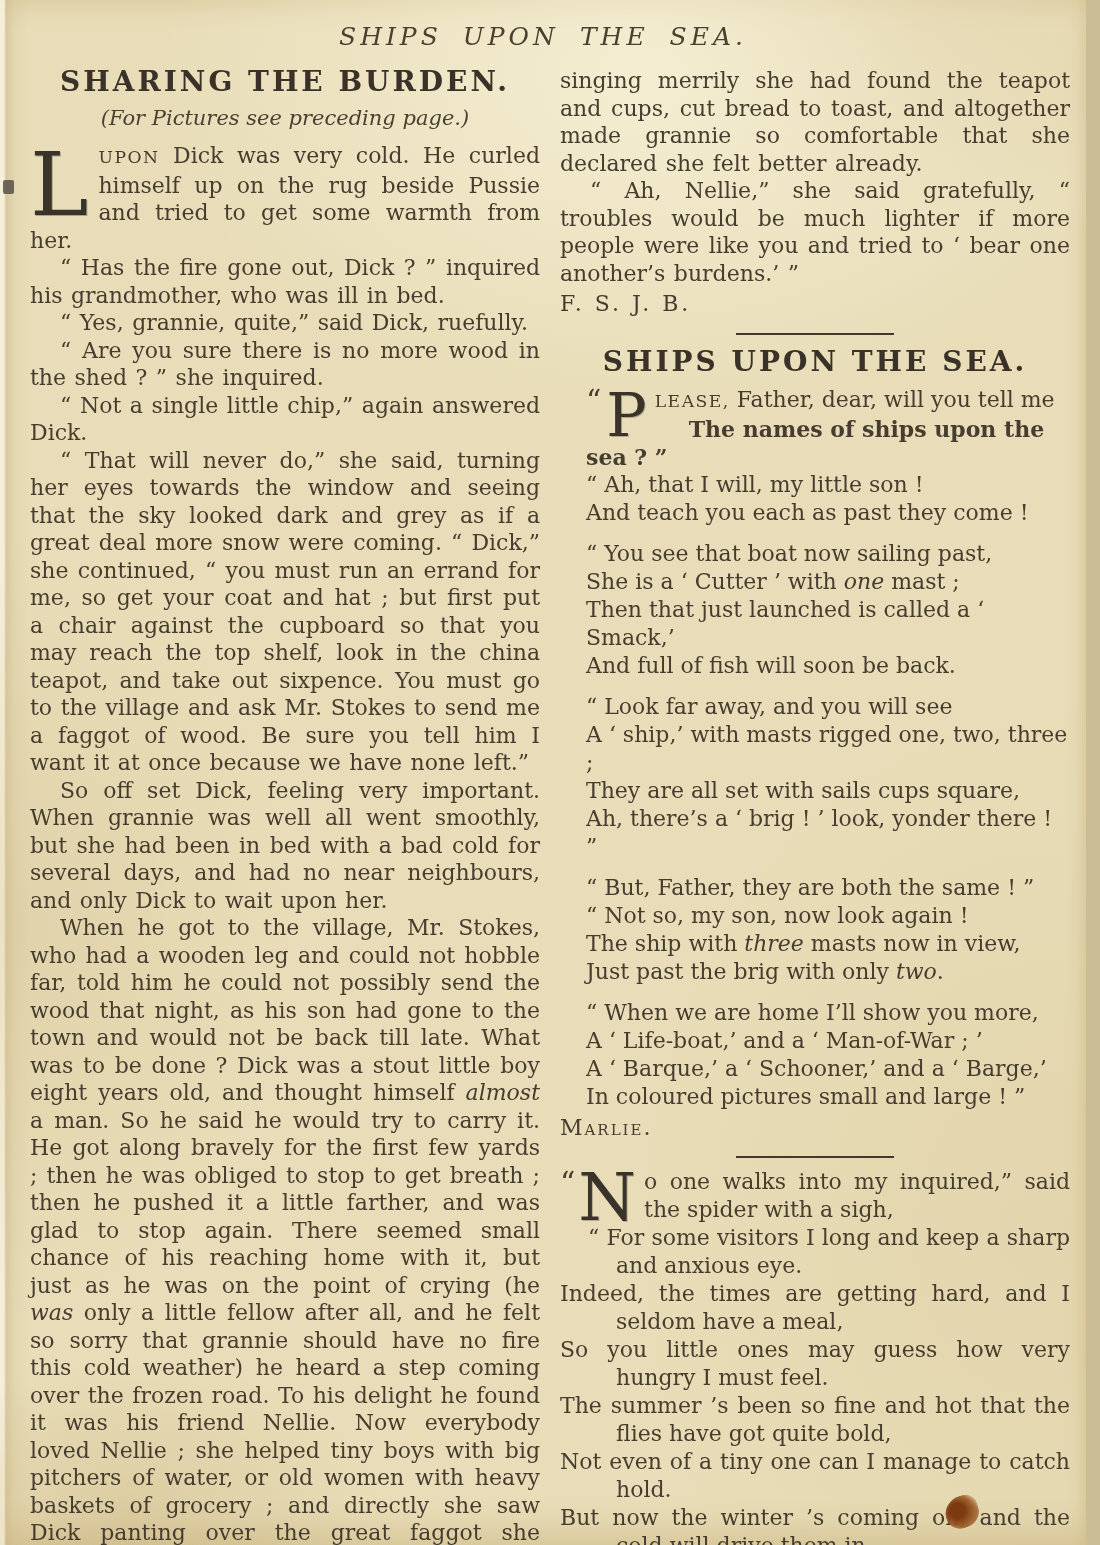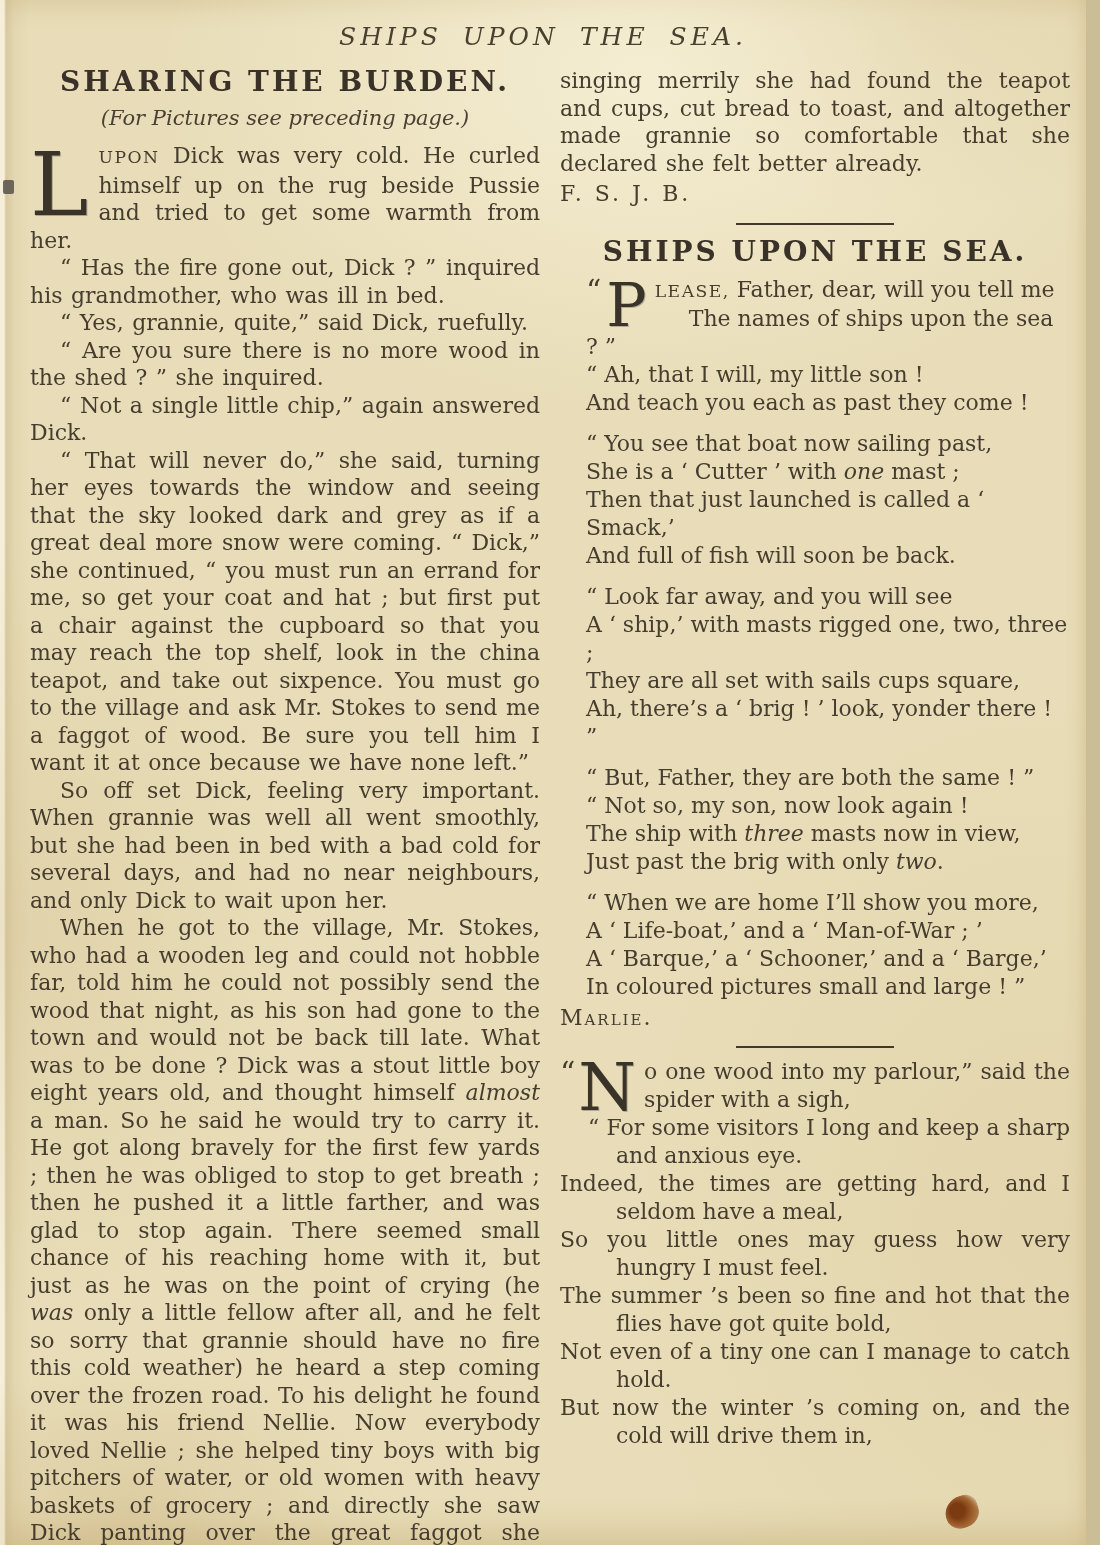--- a/index.html
+++ b/index.html
@@ -44,21 +44,21 @@
           text-shadow:1px 1px 0 rgba(58,51,42,0.3); }
   .oq { float:left; font-size:30px; line-height:1; padding-right:3px; }
   .sc { font-size:78%; letter-spacing:1.5px; }
   .sig { text-align:left; font-size:22px; letter-spacing:3px; padding-right:46px;
          line-height:27.5px; margin-top:3px; }
   .sig-sc { font-variant:small-caps; letter-spacing:2px; padding-right:54px; }
   .rule { width:158px; border-top:2px solid #42382b; margin:15px auto 10px; }
   .poem { font-size:22px; line-height:28px; }
   .poem-ships { padding-left:26px; }
   .vline { min-height:28px; }
-  .indent2 { text-indent:34px; }
+  .indent2 { text-indent:34px;font-weight:bold; }
   .stanza-end { margin-bottom:13px; }
   .poem-spider .hang { padding-left:56px; text-indent:-56px; text-align:justify; }
   .poem-spider .first-vline { padding-left:0; text-indent:0; }
   .stain {
     position:absolute; left:945px; top:1496px; width:34px; height:32px;
     background:
       radial-gradient(circle at 38% 42%, #7c3a10 0 26%, rgba(156,90,38,0.85) 55%, rgba(170,110,50,0) 76%),
       radial-gradient(circle at 70% 75%, rgba(146,84,30,0.7) 0 30%, transparent 70%);
     border-radius:62% 40% 55% 48%; transform:rotate(-18deg);
   }
@@ -87,20 +87,21 @@
       <p class="ind">“ Not a single little chip,” again answered Dick.</p>
       <p class="ind">“ That will never do,” she said, turning her eyes towards the window and seeing that the sky looked dark and grey as if a great deal more snow were coming.  “ Dick,” she continued, “ you must run an errand for me, so get your coat and hat ; but first put a chair against the cupboard so that you may reach the top shelf, look in the china teapot, and take out sixpence.  You must go to the village and ask Mr. Stokes to send me a faggot of wood.  Be sure you tell him I want it at once because we have none left.”</p>
       <p class="ind">So off set Dick, feeling very important.  When grannie was well all went smoothly, but she had been in bed with a bad cold for several days, and had no near neighbours, and only Dick to wait upon her.</p>
 
       <p class="ind"><span>When he got to the village, Mr. Stokes, who had a wooden leg and could not hobble far, told him he could not possibly send the wood that night, as his son had gone to the town and would not be back till late.  What was to be done ?  Dick was a stout little boy eight years old, and thought himself </span><em>almost</em><span> a man.  So he said he would try to carry it.  He got along bravely for the first few yards ; then he was obliged to stop to get breath ; then he pushed it a little farther, and was glad to stop again.  There seemed small chance of his reaching home with it, but just as he was on the point of crying (he </span><em>was</em><span> only a little fellow after all, and he felt so sorry that grannie should have no fire this cold weather) he heard a step coming over the frozen road.  To his delight he found it was his friend Nellie.  Now everybody loved Nellie ; she helped tiny boys with big pitchers of water, or old women with heavy baskets of grocery ; and directly she saw Dick panting over the great faggot she caught hold of one end, saying, “ Now, Dickey, you take the other and we shall soon be home.”</span></p>
 
     </div>
 
     <div class="col col-right">
       <p>singing merrily she had found the teapot and cups, cut bread to toast, and altogether made grannie so comfortable that she declared she felt better already.</p>
+      <p class="ind">“ Ah, Nellie,” she said gratefully, “ troubles would be much lighter if more people were like you and tried to ‘ bear one another’s burdens.’ ”</p>
       <div class="sig">F.  S.  J.  B.</div>
 
       <div class="rule"></div>
 
       <h2>SHIPS UPON THE SEA.</h2>
       <div class="poem poem-ships">
         <div class="vline"><span class="oq">“</span><span class="dropcap dc-p">P</span><span class="sc">LEASE,</span><span> Father, dear, will you tell me</span></div>
         <div class="vline indent2">The names of ships upon the sea ? ”</div>
         <div class="vline">“ Ah, that I will, my little son !</div>
         <div class="vline stanza-end">And teach you each as past they come !</div>
@@ -123,21 +124,21 @@
         <div class="vline">“ When we are home I’ll show you more,</div>
         <div class="vline">A ‘ Life-boat,’ and a ‘ Man-of-War ; ’</div>
         <div class="vline">A ‘ Barque,’ a ‘ Schooner,’ and a ‘ Barge,’</div>
         <div class="vline">In coloured pictures small and large ! ”</div>
       </div>
       <div class="sig sig-sc">Marlie.</div>
 
       <div class="rule"></div>
 
       <div class="poem poem-spider">
-        <div class="hang first-vline"><span class="oq">“</span><span class="dropcap dc-n">N</span><span>o one wood into my parlour,” said the spider with a sigh,</span></div>
+        <div class="hang first-vline"><span class="oq">“</span><span class="dropcap dc-n">N</span><span>o one walks into my inquired,” said the spider with a sigh,</span></div>
         <div class="hang">“ For some visitors I long and keep a sharp and anxious eye.</div>
         <div class="hang">Indeed, the times are getting hard, and I seldom have a meal,</div>
         <div class="hang">So you little ones may guess how very hungry I must feel.</div>
         <div class="hang">The summer ’s been so fine and hot that the flies have got quite bold,</div>
         <div class="hang">Not even of a tiny one can I manage to catch hold.</div>
         <div class="hang">But now the winter ’s coming on, and the cold will drive them in,</div>
 
       </div>
     </div>
   </div>

